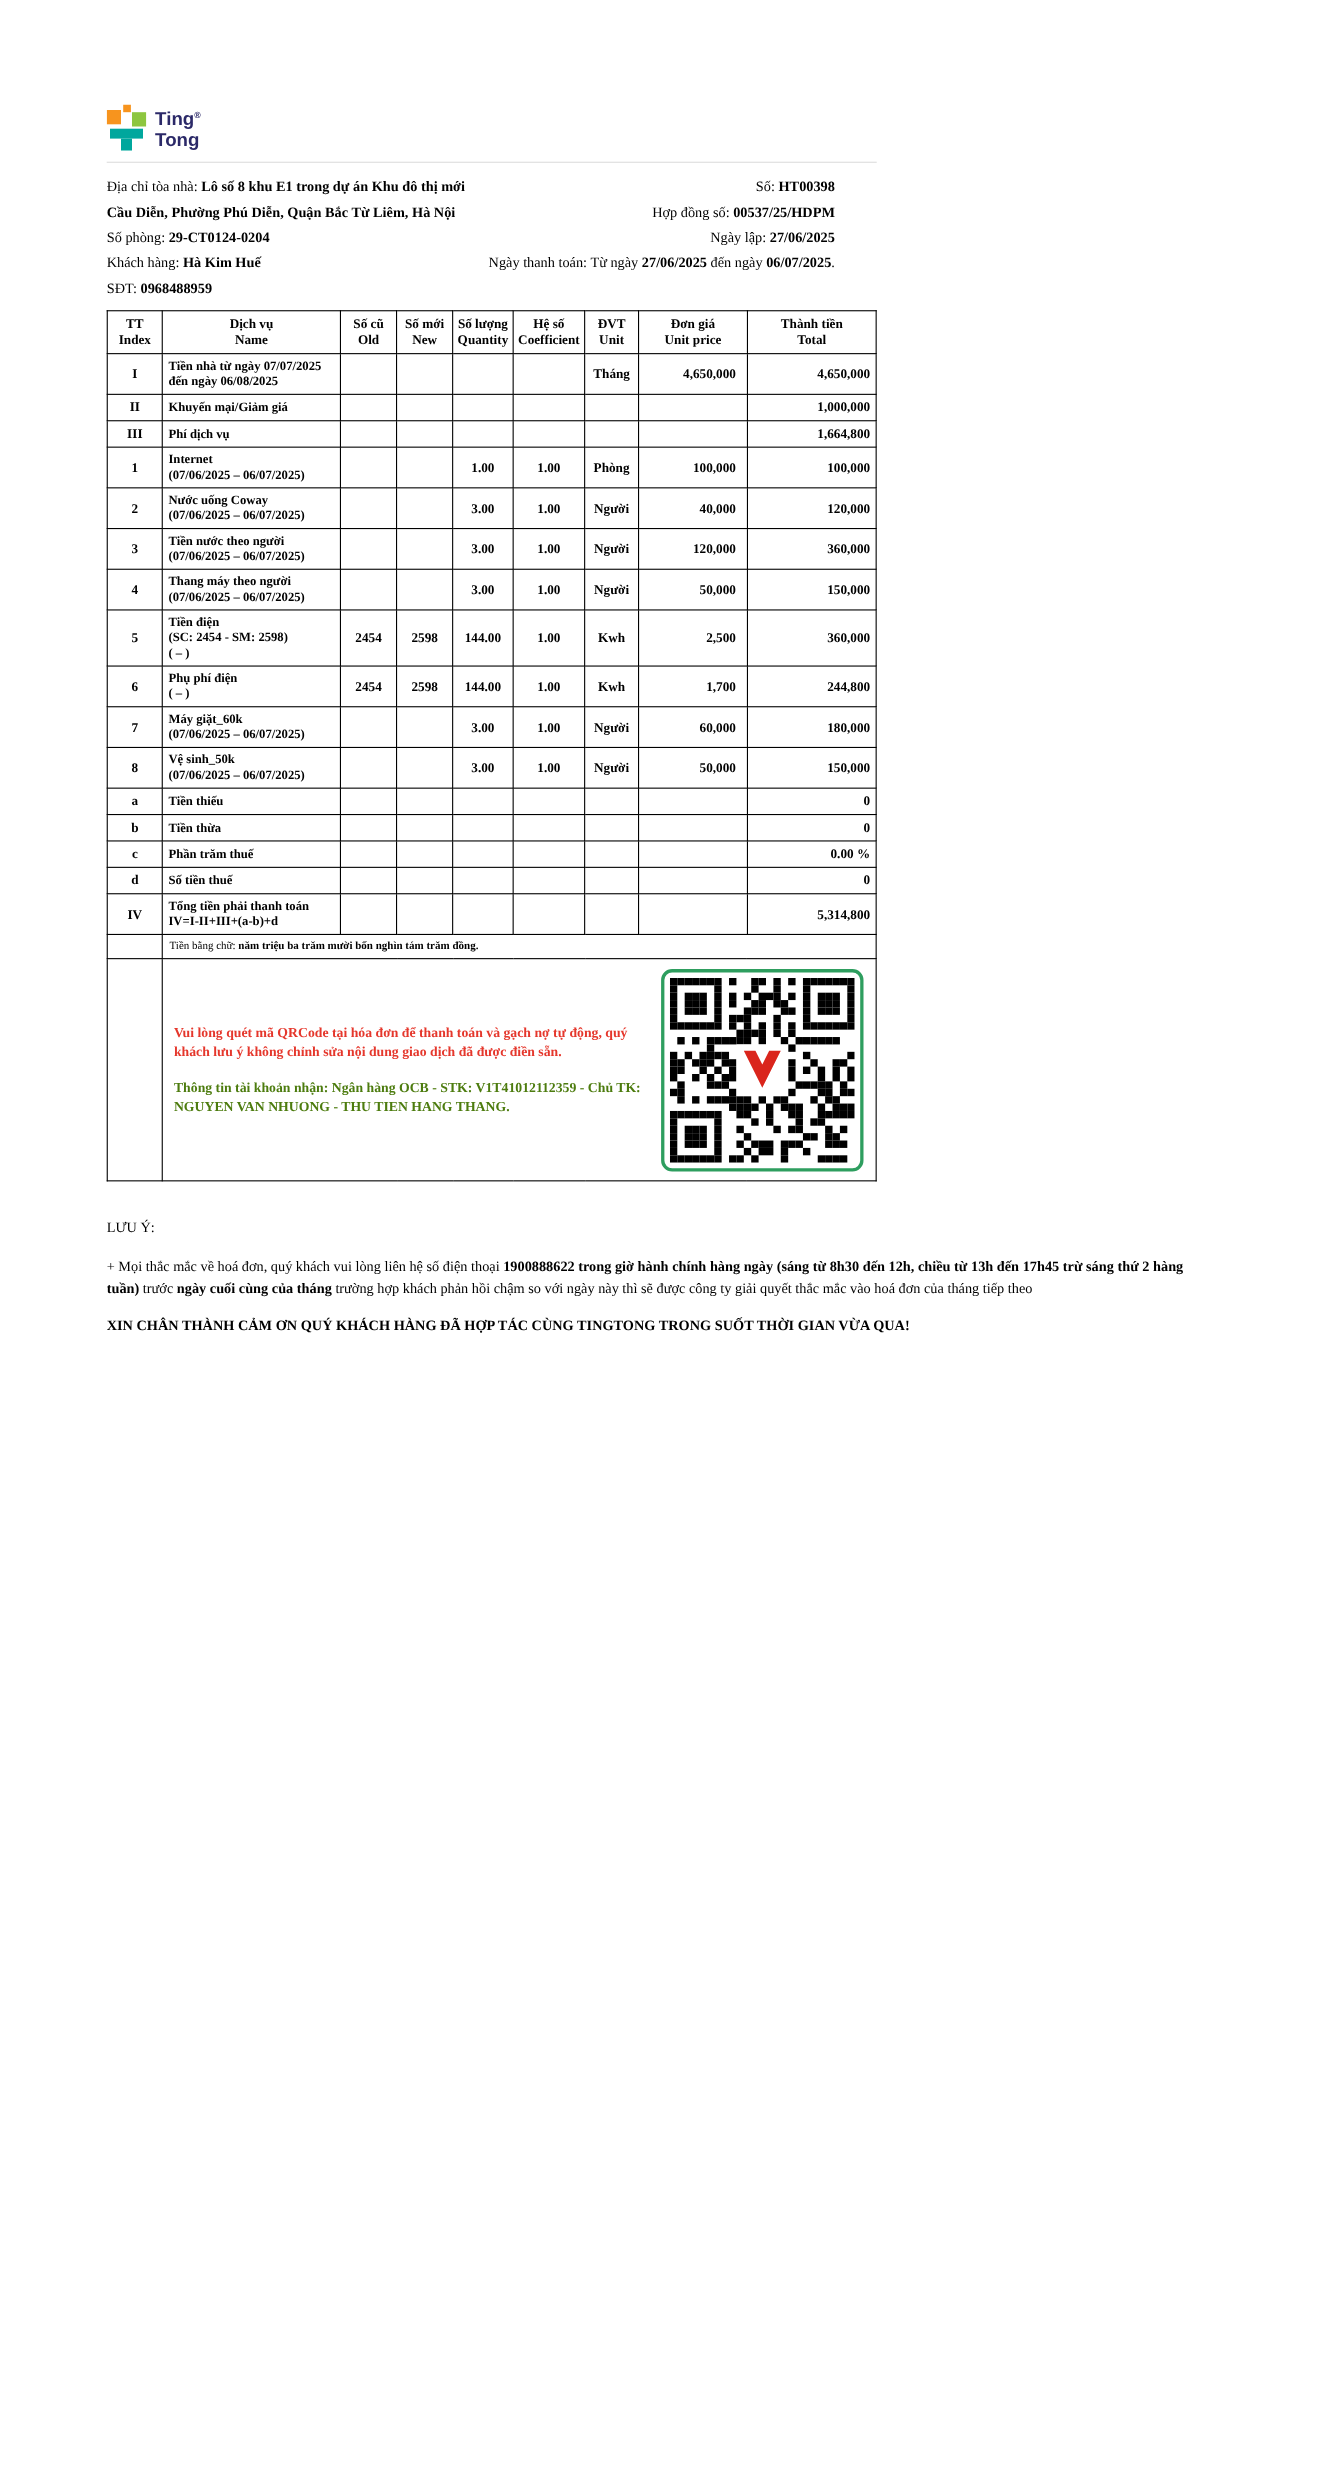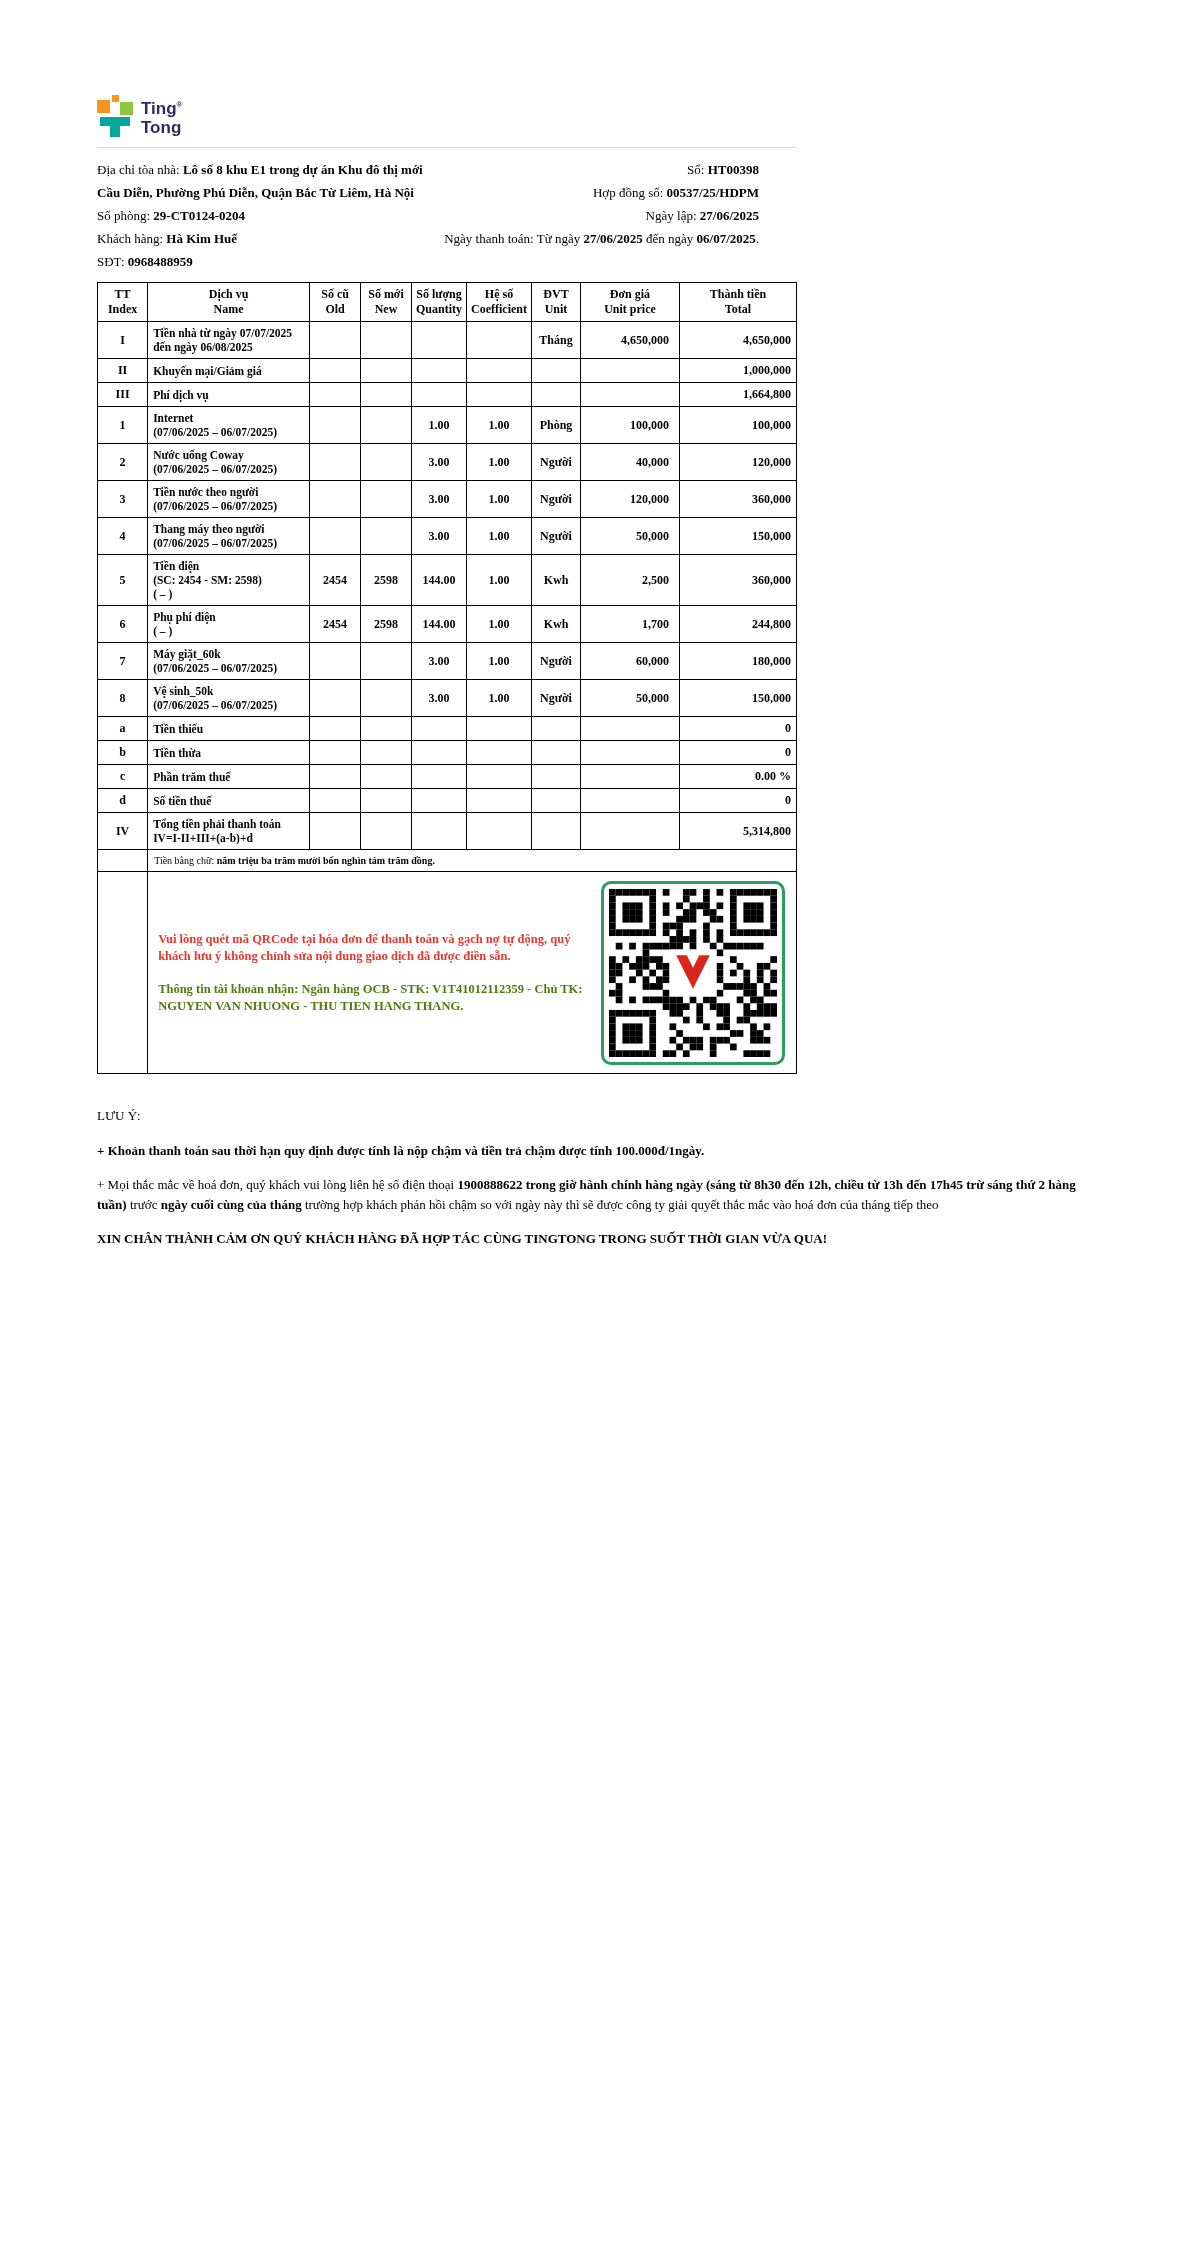--- a/index.html
+++ b/index.html
@@ -675,17 +675,16 @@
                 </div>
             </div>
           </td>
         </tr>
       </tbody>
     </table>
   </div>
 
   <div class="footer">
     <div class="note-title">LƯU Ý:</div>
-    <p><span class="b">+ Khoản thanh toán sau thời hạn quy định được tính là nộp chậm và tiền trả chậm được tính 100.000đ/1ngày.</span></p>
     <p><span>+ Mọi thắc mắc về hoá đơn, quý khách vui lòng liên hệ số điện thoại </span><span class="b">1900888622 trong giờ hành chính hàng ngày (sáng từ 8h30 đến 12h, chiều từ 13h đến 17h45 trừ sáng thứ 2 hàng tuần)</span><span> trước </span><span class="b">ngày cuối cùng của tháng</span><span> trường hợp khách phản hồi chậm so với ngày này thì sẽ được công ty giải quyết thắc mắc vào hoá đơn của tháng tiếp theo</span></p>
     <p><span class="b">XIN CHÂN THÀNH CẢM ƠN QUÝ KHÁCH HÀNG ĐÃ HỢP TÁC CÙNG TINGTONG TRONG SUỐT THỜI GIAN VỪA QUA!</span></p>
   </div>
 </div>
 
 </body></html>

